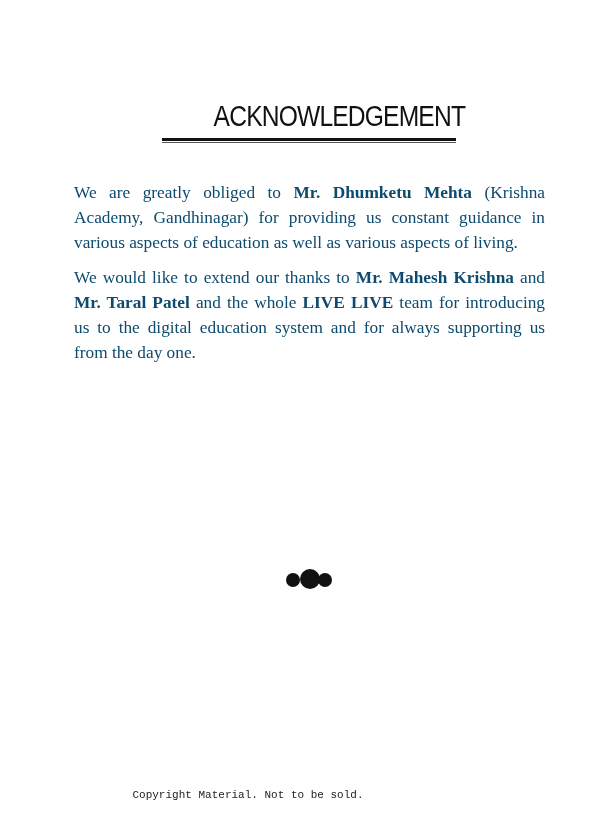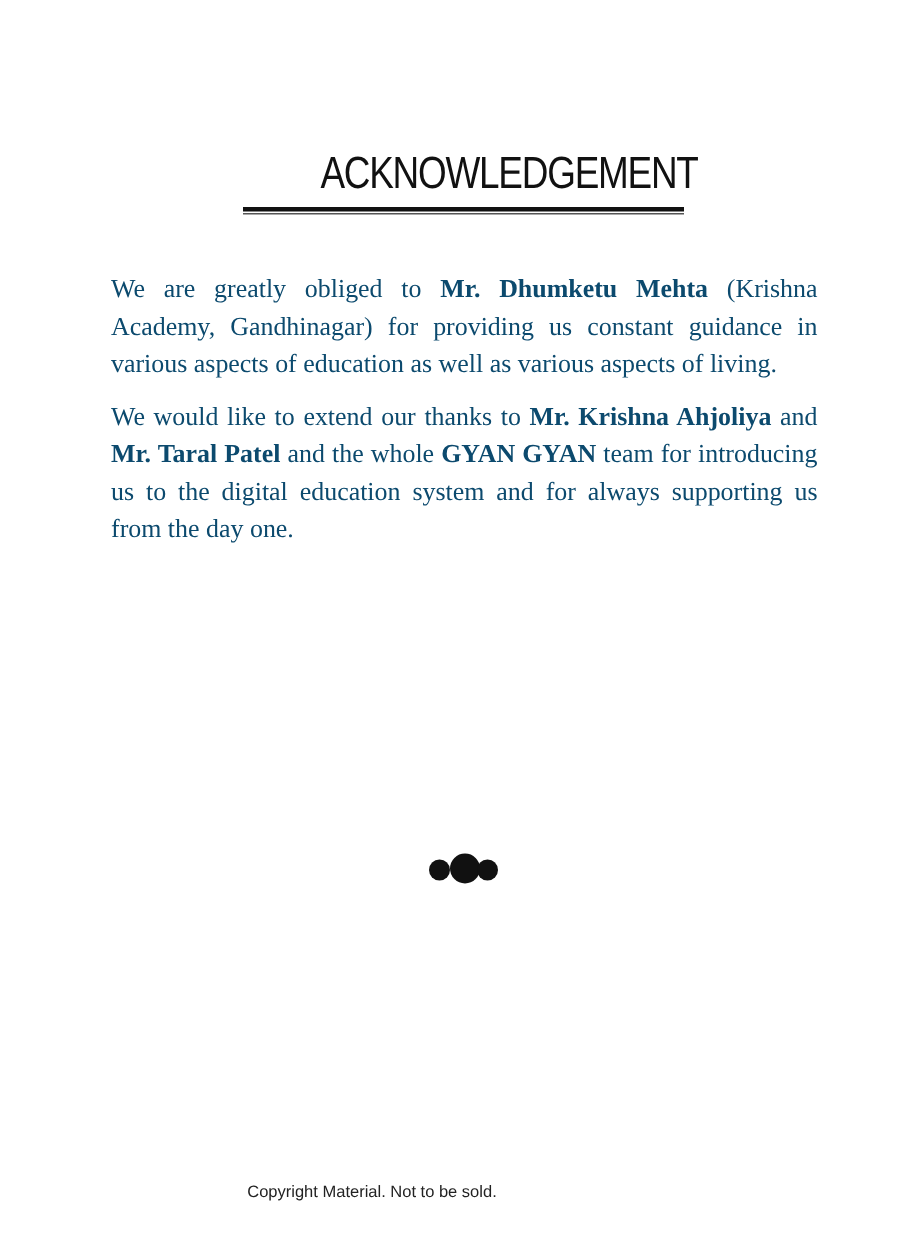--- a/index.html
+++ b/index.html
@@ -21,35 +21,35 @@
   }
   .body-text p { margin: 0 0 10px 0; }
   .body-text b { font-weight: bold; }
   .ornament { position: absolute; top: 568px; left: 286px; width: 48px; height: 22px; }
   .dot { position: absolute; background: #111; border-radius: 50%; }
   .dot.l { width: 14px; height: 14px; left: 0; top: 5px; }
   .dot.c { width: 20px; height: 20px; left: 14px; top: 1px; }
   .dot.r { width: 14px; height: 14px; left: 32px; top: 5px; }
   .footer {
     position: absolute; top: 789px; left: 0; width: 496px; text-align: center;
-    font-family: Liberation Sans, sans-serif; font-size: 11px; color: #222;
+    font-family: Liberation Mono, monospace; font-size: 11px; color: #222;
   }
 </style>
 </head>
 <body>
 
 <div class="title-wrap">
   <span class="title">ACKNOWLEDGEMENT</span>
 </div>
 <div class="rule r1"></div>
 <div class="rule r2"></div>
 
 <div class="body-text" id="body-text">
     <p><span>We are greatly obliged to </span><b>Mr. Dhumketu Mehta</b><span> (Krishna Academy, Gandhinagar) for providing us constant guidance in various aspects of education as well as various aspects of living.</span></p>
-    <p><span>We would like to extend our thanks to </span><b>Mr. Krishna Ahjoliya</b><span> and </span><b>Mr. Taral Patel</b><span> and the whole </span><b>GYAN GYAN</b><span> team for introducing us to the digital education system and for always supporting us from the day one.</span></p>
+    <p><span>We would like to extend our thanks to </span><b>Mr. Mahesh Krishna</b><span> and </span><b>Mr. Taral Patel</b><span> and the whole </span><b>LIVE LIVE</b><span> team for introducing us to the digital education system and for always supporting us from the day one.</span></p>
   </div>
 
 <div class="ornament">
   <span class="dot l"></span>
   <span class="dot c"></span>
   <span class="dot r"></span>
 </div>
 
 <div class="footer">Copyright Material. Not to be sold.</div>
 

